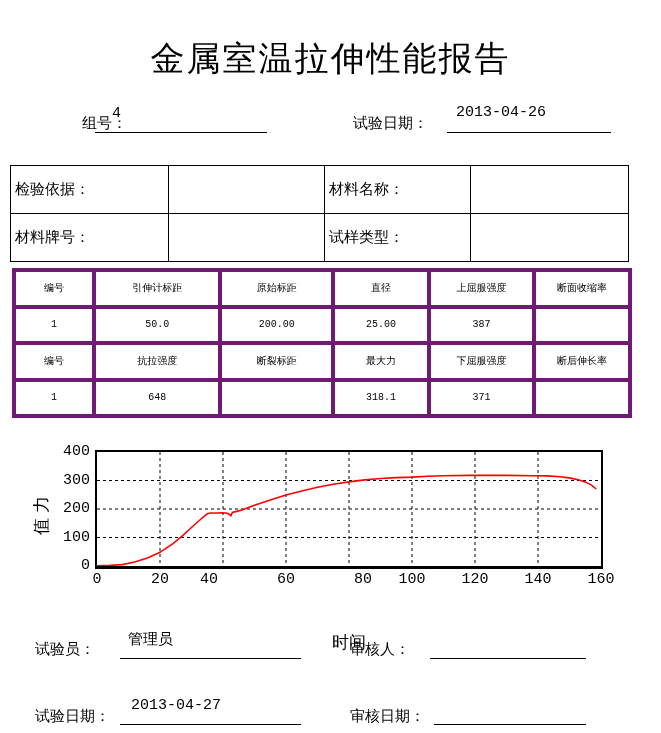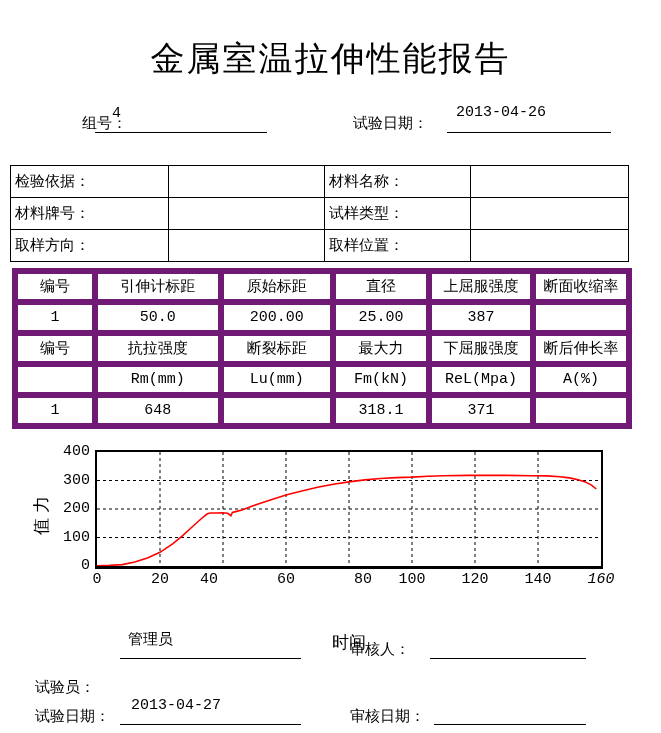--- a/index.html
+++ b/index.html
@@ -8,21 +8,21 @@
   .abs{position:absolute;}
   .title{left:0;top:36px;width:661px;text-align:center;font-size:34px;letter-spacing:2px;white-space:nowrap;}
   .lbl{font-size:15px;white-space:nowrap;}
   .val{font-size:15px;white-space:nowrap;}
   .mono{font-family:"Liberation Mono","DejaVu Sans Mono",monospace;}
   .uline{height:0;border-bottom:1px solid #000;}
   table{border-collapse:collapse;table-layout:fixed;}
   .info-table{left:10px;top:165px;width:619px;height:97px;}
   .info-table td{border:1px solid #000;height:24px;font-size:15px;padding:0 2px 0 4px;overflow:hidden;white-space:nowrap;}
   .res-table{left:12px;top:268px;width:620px;height:150px;text-align:center;}
-  .res-table td{border:6px solid #701a75;height:23px;font-size:15px;overflow:hidden;white-space:nowrap;}
+  .res-table td{border:4px solid #701a75;height:23px;font-size:10px;overflow:hidden;white-space:nowrap;}
   .plot{left:95px;top:450px;width:504px;height:114px;border:2px solid #000;border-bottom:3px solid #000;}
   .plot svg{position:absolute;left:0;top:0;width:504px;height:114px;}
   .grid{stroke:#000;stroke-width:1;stroke-dasharray:3 3;}
   .ytick{position:absolute;width:52px;text-align:right;font-size:15px;font-family:"Liberation Mono","DejaVu Sans Mono",monospace;}
   .xtick{position:absolute;width:44px;text-align:center;font-size:15px;font-family:"Liberation Mono","DejaVu Sans Mono",monospace;}
   .y-title{left:33px;top:495px;display:flex;flex-direction:column;gap:4px;}
   .y-title span{display:block;width:18px;height:18px;font-size:17px;line-height:18px;transform:rotate(-90deg);}
   .x-title{left:309px;top:587px;width:80px;text-align:center;font-size:17px;margin-top:44px;}
 </style>
 </head>
@@ -53,26 +53,20 @@
       <td></td>
       <td>材料名称：</td>
       <td></td>
     </tr>
     <tr>
       <td>材料牌号：</td>
       <td></td>
       <td>试样类型：</td>
       <td></td>
     </tr>
-    <tr>
-      <td>取样方向：</td>
-      <td></td>
-      <td>取样位置：</td>
-      <td></td>
-    </tr>
   </tbody>
     </table>
 
   <table class="abs res-table">
     <colgroup>
         <col style="width:13%">
         <col style="width:20.5%">
         <col style="width:18.3%">
         <col style="width:15.6%">
         <col style="width:17%">
@@ -95,28 +89,20 @@
       <td class="mono">387</td>
       <td class="mono"></td>
     </tr>
     <tr>
       <td>编号</td>
       <td>抗拉强度</td>
       <td>断裂标距</td>
       <td>最大力</td>
       <td>下屈服强度</td>
       <td>断后伸长率</td>
-    </tr>
-    <tr>
-      <td class="mono"></td>
-      <td class="mono">Rm(mm)</td>
-      <td class="mono">Lu(mm)</td>
-      <td class="mono">Fm(kN)</td>
-      <td class="mono">ReL(Mpa)</td>
-      <td class="mono">A(%)</td>
     </tr>
     <tr>
       <td class="mono">1</td>
       <td class="mono">648</td>
       <td class="mono"></td>
       <td class="mono">318.1</td>
       <td class="mono">371</td>
       <td class="mono"></td>
     </tr>
   </tbody>
@@ -146,29 +132,29 @@
     </div>
   <div id="x-ticks">
       <span class="xtick" style="left: 75px; top: 571px;">0</span>
       <span class="xtick" style="left: 138px; top: 571px;">20</span>
       <span class="xtick" style="left: 187px; top: 571px;">40</span>
       <span class="xtick" style="left: 264px; top: 571px;">60</span>
       <span class="xtick" style="left: 341px; top: 571px;">80</span>
       <span class="xtick" style="left: 390px; top: 571px;">100</span>
       <span class="xtick" style="left: 453px; top: 571px;">120</span>
       <span class="xtick" style="left: 516px; top: 571px;">140</span>
-      <span class="xtick" style="left: 579px; top: 571px; font-style: italic;">160</span>
+      <span class="xtick" style="left: 579px; top: 571px;">160</span>
     </div>
   <div id="y-title" class="abs y-title">
       <span>力</span>
       <span>值</span>
     </div>
   <div class="abs x-title">时间</div>
 
-  <div class="abs lbl" style="left:35px;top:640px;margin-top:38px;">试验员：</div>
+  <div class="abs lbl" style="left:35px;top:640px;">试验员：</div>
   <div class="abs val" style="left:128px;top:630px;">管理员</div>
   <div class="abs uline" style="left:120px;top:658px;width:181px;"></div>
 
   <div class="abs lbl" style="left:350px;top:640px;">审核人：</div>
   <div class="abs val" style="left:440px;top:630px;"></div>
   <div class="abs uline" style="left:430px;top:658px;width:156px;"></div>
 
   <div class="abs lbl" style="left:35px;top:707px;">试验日期：</div>
   <div class="abs val mono" style="left:131px;top:697px;">2013-04-27</div>
   <div class="abs uline" style="left:120px;top:724px;width:181px;"></div>

